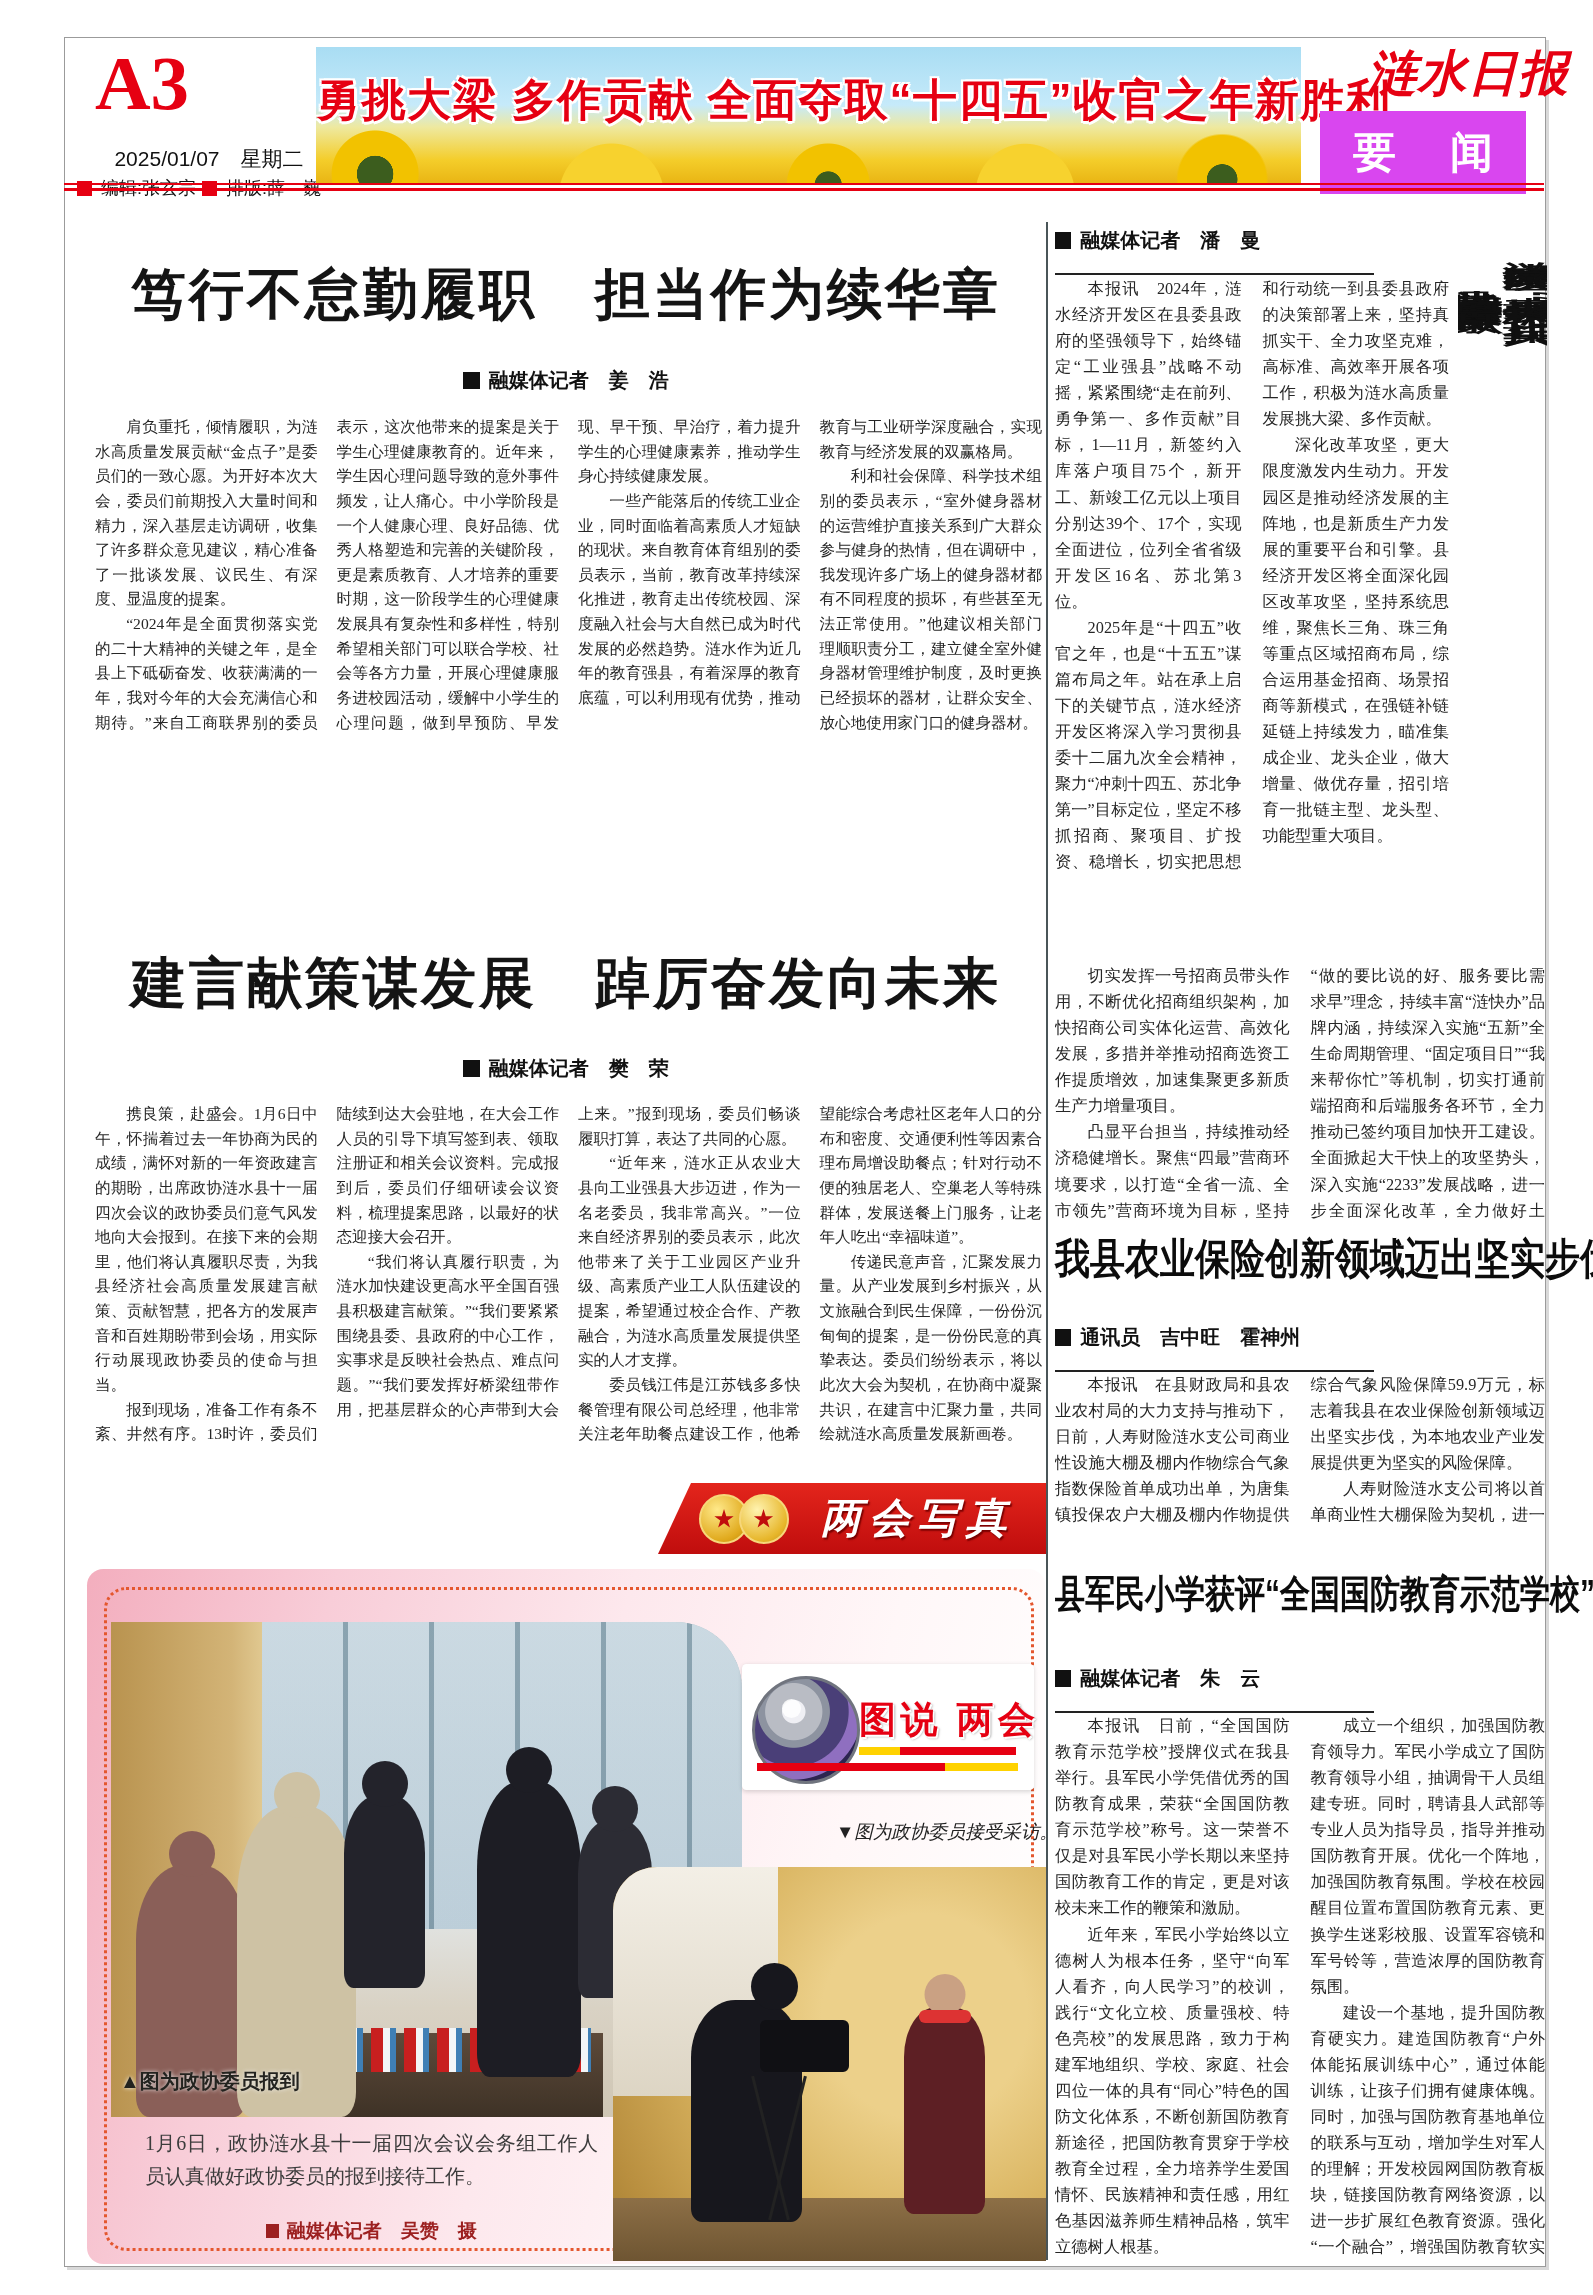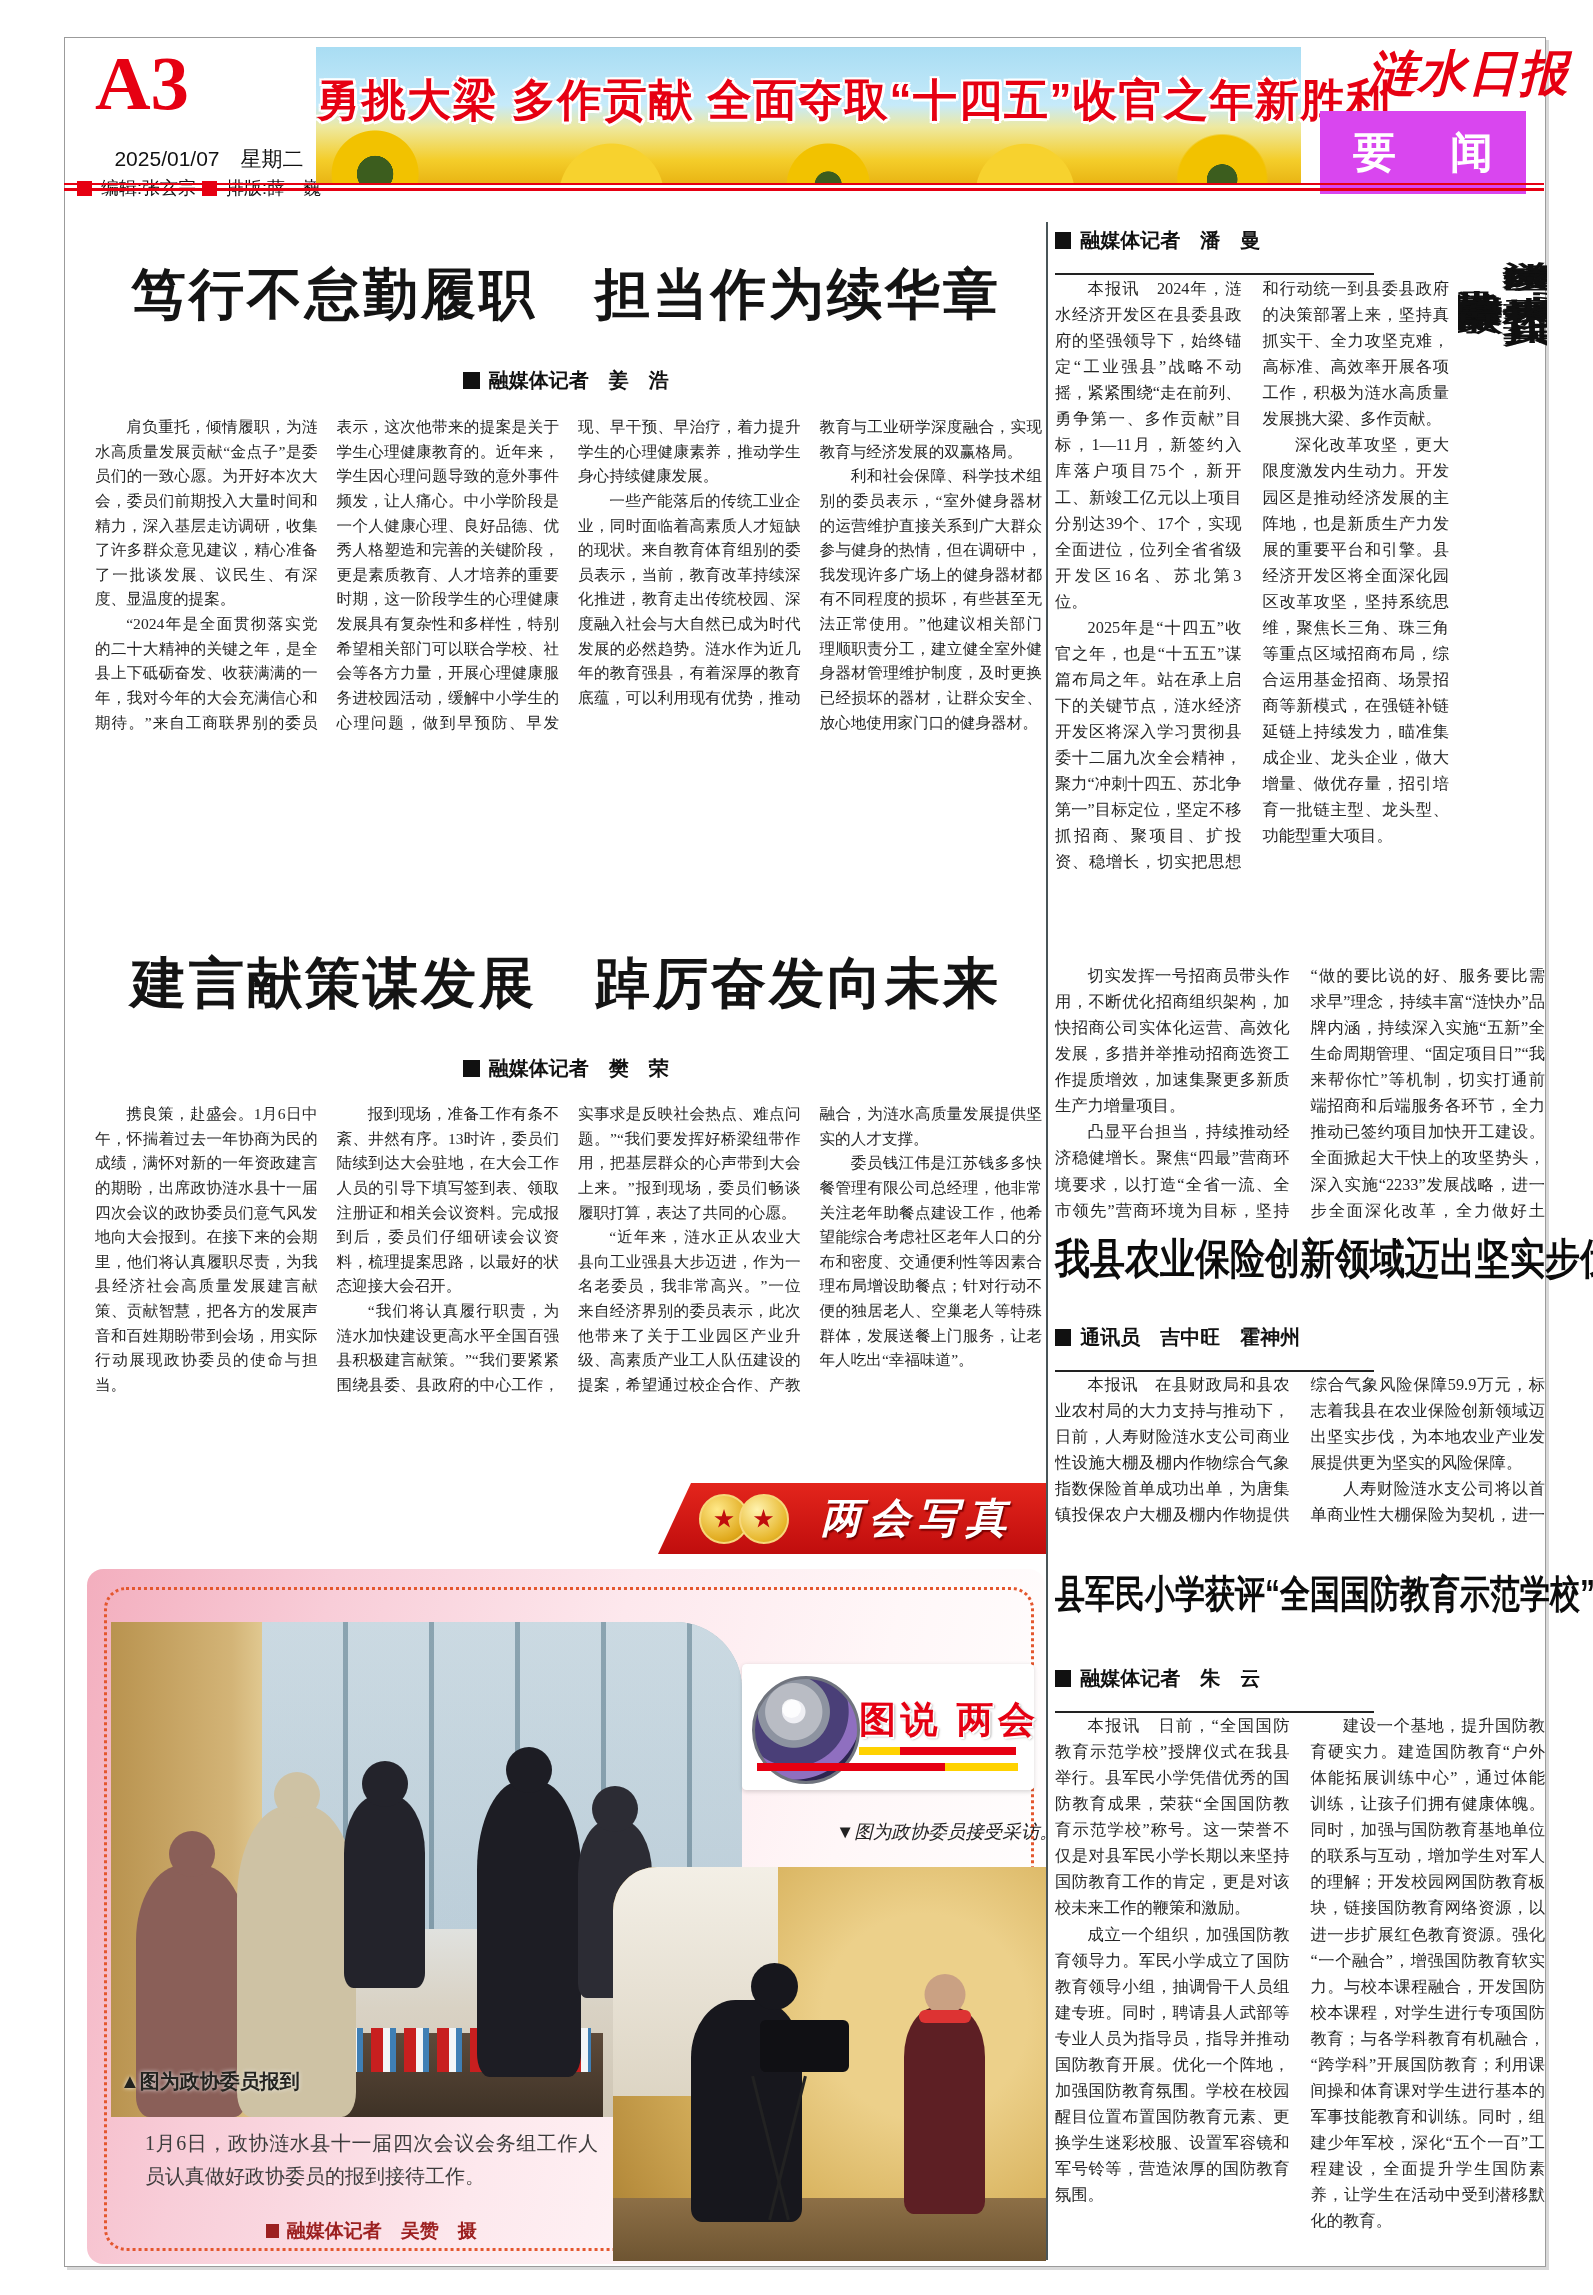--- a/index.html
+++ b/index.html
@@ -137,20 +137,21 @@
 <div class="abs byline byline-center" style="left:87px;top:1055px;width:958px;">
   <span class="b-sq"></span>
   <span>融媒体记者　樊　荣</span>
 </div>
 <div class="abs body-text cols4" style="left:95px;top:1102px;width:947px;height:376px;">
     <p>携良策，赴盛会。1月6日中午，怀揣着过去一年协商为民的成绩，满怀对新的一年资政建言的期盼，出席政协涟水县十一届四次会议的政协委员们意气风发地向大会报到。在接下来的会期里，他们将认真履职尽责，为我县经济社会高质量发展建言献策、贡献智慧，把各方的发展声音和百姓期盼带到会场，用实际行动展现政协委员的使命与担当。</p>
     <p>报到现场，准备工作有条不紊、井然有序。13时许，委员们陆续到达大会驻地，在大会工作人员的引导下填写签到表、领取注册证和相关会议资料。完成报到后，委员们仔细研读会议资料，梳理提案思路，以最好的状态迎接大会召开。</p>
     <p>“我们将认真履行职责，为涟水加快建设更高水平全国百强县积极建言献策。”“我们要紧紧围绕县委、县政府的中心工作，实事求是反映社会热点、难点问题。”“我们要发挥好桥梁纽带作用，把基层群众的心声带到大会上来。”报到现场，委员们畅谈履职打算，表达了共同的心愿。</p>
     <p>“近年来，涟水正从农业大县向工业强县大步迈进，作为一名老委员，我非常高兴。”一位来自经济界别的委员表示，此次他带来了关于工业园区产业升级、高素质产业工人队伍建设的提案，希望通过校企合作、产教融合，为涟水高质量发展提供坚实的人才支撑。</p>
     <p>委员钱江伟是江苏钱多多快餐管理有限公司总经理，他非常关注老年助餐点建设工作，他希望能综合考虑社区老年人口的分布和密度、交通便利性等因素合理布局增设助餐点；针对行动不便的独居老人、空巢老人等特殊群体，发展送餐上门服务，让老年人吃出“幸福味道”。</p>
+    <p>传递民意声音，汇聚发展力量。从产业发展到乡村振兴，从文旅融合到民生保障，一份份沉甸甸的提案，是一份份民意的真挚表达。委员们纷纷表示，将以此次大会为契机，在协商中凝聚共识，在建言中汇聚力量，共同绘就涟水高质量发展新画卷。</p>
   </div>
 
 <div class="abs lh-banner">
   <span style="margin-left:41px;" class="emblem">★</span>
   <span class="emblem emblem2">★</span>
   <span class="lh-text">两会写真</span>
 </div>
 
 <div class="abs photo-zone"></div>
 <div class="abs dotted-frame"></div>
@@ -226,16 +227,17 @@
     <p>人寿财险涟水支公司将以首单商业性大棚保险为契机，进一步加大农业保险创新力度，不断拓展保险品种和保障范围，为广大农户提供优质保险产品供给。同时将持续加大宣传力度，不断提升广大农户对商业性农业保险的知晓度和接受度，为全县农业发展保驾护航，助力农业高质量发展。</p>
   </div>
 
 <div class="abs big-black-head sch-head">县军民小学获评“全国国防教育示范学校”</div>
 <div class="abs byline byline-underline" style="left:1055px;top:1665px;width:319px;">
   <span class="b-sq"></span>
   <span>融媒体记者　朱　云</span>
 </div>
 <div class="abs body-text rt-text cols2" style="left:1055px;top:1713px;width:490px;height:548px;">
     <p>本报讯　日前，“全国国防教育示范学校”授牌仪式在我县举行。县军民小学凭借优秀的国防教育成果，荣获“全国国防教育示范学校”称号。这一荣誉不仅是对县军民小学长期以来坚持国防教育工作的肯定，更是对该校未来工作的鞭策和激励。</p>
+    <p>近年来，军民小学始终以立德树人为根本任务，坚守“向军人看齐，向人民学习”的校训，践行“文化立校、质量强校、特色亮校”的发展思路，致力于构建军地组织、学校、家庭、社会四位一体的具有“同心”特色的国防文化体系，不断创新国防教育新途径，把国防教育贯穿于学校教育全过程，全力培养学生爱国情怀、民族精神和责任感，用红色基因滋养师生精神品格，筑牢立德树人根基。</p>
     <p>成立一个组织，加强国防教育领导力。军民小学成立了国防教育领导小组，抽调骨干人员组建专班。同时，聘请县人武部等专业人员为指导员，指导并推动国防教育开展。优化一个阵地，加强国防教育氛围。学校在校园醒目位置布置国防教育元素、更换学生迷彩校服、设置军容镜和军号铃等，营造浓厚的国防教育氛围。</p>
     <p>建设一个基地，提升国防教育硬实力。建造国防教育“户外体能拓展训练中心”，通过体能训练，让孩子们拥有健康体魄。同时，加强与国防教育基地单位的联系与互动，增加学生对军人的理解；开发校园网国防教育板块，链接国防教育网络资源，以进一步扩展红色教育资源。强化“一个融合”，增强国防教育软实力。与校本课程融合，开发国防校本课程，对学生进行专项国防教育；与各学科教育有机融合，“跨学科”开展国防教育；利用课间操和体育课对学生进行基本的军事技能教育和训练。同时，组建少年军校，深化“五个一百”工程建设，全面提升学生国防素养，让学生在活动中受到潜移默化的教育。</p>
   </div>
 
 
 </body></html>

